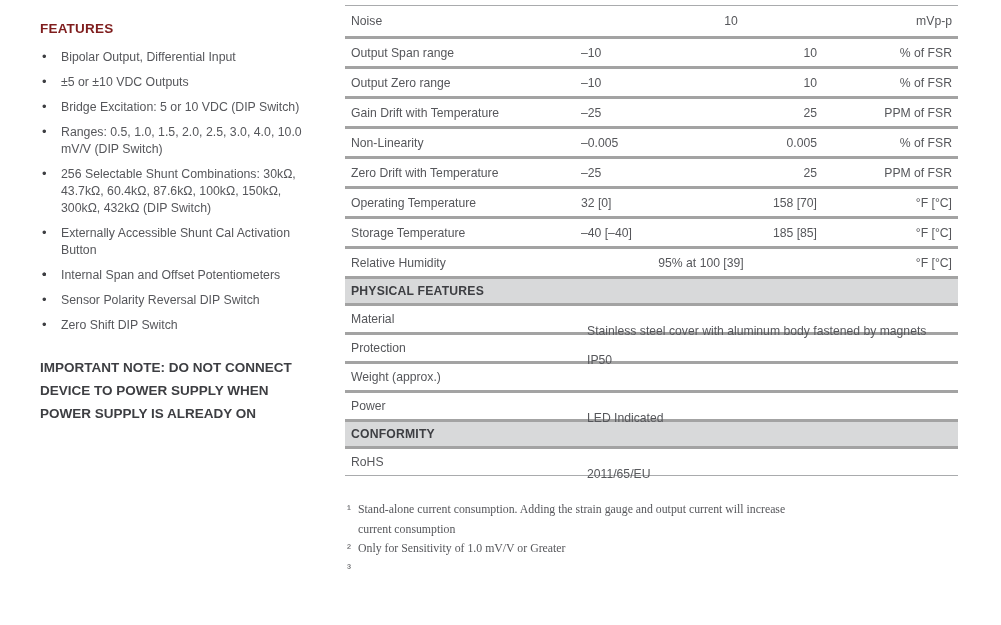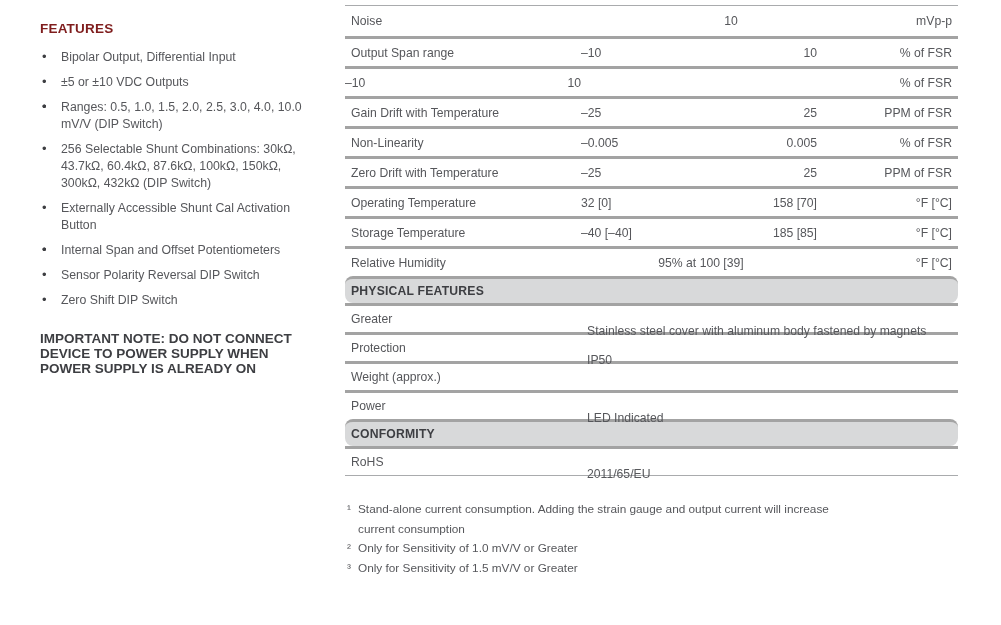--- a/index.html
+++ b/index.html
@@ -43,72 +43,72 @@
     position: absolute;
     left: 2px;
     top: -1px;
     font-size: 13px;
     color: #3d3e42;
   }
   .important-note {
     margin-top: 22px;
     font-size: 13.5px;
     font-weight: bold;
-    line-height: 15px;
+    line-height: 23px;
     color: #3d3e42;
     white-space: pre-line;
   }
 
   
   .spec {
     position: absolute;
     left: 345px;
     top: 5px;
     width: 613px;
     font-size: 12.2px;
     color: #56575b;
   }
   .spec-table { border-top: 1px solid #a9abad; border-bottom: 1px solid #a9abad; }
   .trow { display: flex; align-items: center; }
   .trow + .trow { border-top: 3px solid #a3a3a3; }
   .trow.r-spec { height: 30px; }
   .trow.r-kv { height: 29px; }
-  .trow.r-section { height: 27px; background: #d8d9da; border-radius: 8px; }
+  .trow.r-section { height: 27px; background: #d8d9da; }
   .c-param { width: 236px; padding-left: 6px; flex: none; }
   .c-min  { width: 100px; flex: none; text-align: left; }
   .c-typ  { width: 100px; flex: none; text-align: center; }
   .c-max  { width: 140px; flex: none; text-align: right; padding-right: 4px; }
   .c-merged { width: 240px; flex: none; text-align: center; }
   .c-units { flex: 1; text-align: right; padding-right: 6px; }
   .c-value { flex: 1; padding-left: 6px; white-space: nowrap; overflow: visible; margin-top: 23px; }
   .c-section-label {
     padding-left: 6px;
     font-weight: bold;
     font-size: 12.2px;
     color: #3d3e42;
     letter-spacing: 0.2px;
   }
 
   
   .footnotes { margin-top: 24px; margin-left: 2px; }
   .footnote { display: flex; font-size: 11.8px; line-height: 19.5px; color: #56575b; }
   .fn-marker { width: 11px; flex: none; }
-  .fn-text { white-space: pre-line; }
+  .fn-text { white-space: pre-line; font-family: Liberation Serif, serif; }
 </style>
 </head>
 <body>
 
 <div class="page">
 
   <aside class="left-col">
     <h2 class="features-heading">FEATURES</h2>
     <ul class="features-list" id="features-list">
         <li class="feature-item"><span class="dot">•</span><span>Bipolar Output, Differential Input</span></li>
         <li class="feature-item"><span class="dot">•</span><span>±5 or ±10 VDC Outputs</span></li>
-        <li class="feature-item"><span class="dot">•</span></li>
+        <li class="feature-item"><span class="dot">•</span><span>Bridge Excitation: 5 or 10 VDC (DIP Switch)</span></li>
         <li class="feature-item"><span class="dot">•</span><span>Ranges: 0.5, 1.0, 1.5, 2.0, 2.5, 3.0, 4.0, 10.0
 mV/V (DIP Switch)</span></li>
         <li class="feature-item"><span class="dot">•</span><span>256 Selectable Shunt Combinations: 30kΩ,
 43.7kΩ, 60.4kΩ, 87.6kΩ, 100kΩ, 150kΩ,
 300kΩ, 432kΩ (DIP Switch)</span></li>
         <li class="feature-item"><span class="dot">•</span><span>Externally Accessible Shunt Cal Activation
 Button</span></li>
         <li class="feature-item"><span class="dot">•</span></li>
         <li class="feature-item"><span class="dot">•</span><span>Internal Span and Offset Potentiometers</span></li>
         <li class="feature-item"><span class="dot">•</span><span>Sensor Polarity Reversal DIP Switch</span></li>
@@ -127,20 +127,21 @@
           <div class="c-typ">10</div>
           <div class="c-units">mVp-p</div>
         </div>
         <div class="trow r-spec">
           <div class="c-param">Output Span range</div>
           <div class="c-min">–10</div>
           <div class="c-max">10</div>
           <div class="c-units">% of FSR</div>
         </div>
         <div class="trow r-spec">
+          <div class="c-param">Output Zero range</div>
           <div class="c-min">–10</div>
           <div class="c-max">10</div>
           <div class="c-units">% of FSR</div>
         </div>
         <div class="trow r-spec">
           <div class="c-param">Gain Drift with Temperature</div>
           <div class="c-min">–25</div>
           <div class="c-max">25</div>
           <div class="c-units">PPM of FSR</div>
         </div>
@@ -170,21 +171,21 @@
         </div>
         <div class="trow r-spec">
           <div class="c-param">Relative Humidity</div>
           <div class="c-merged">95% at 100 [39]</div>
           <div class="c-units">°F [°C]</div>
         </div>
         <div class="trow r-section">
           <div class="c-section-label">PHYSICAL FEATURES</div>
         </div>
         <div class="trow r-kv">
-          <div class="c-param">Greater</div>
+          <div class="c-param">Material</div>
           <div class="c-value">Stainless steel cover with aluminum body fastened by magnets</div>
         </div>
         <div class="trow r-kv">
           <div class="c-param">Protection</div>
           <div class="c-value">IP50</div>
         </div>
         <div class="trow r-kv">
           <div class="c-param">Weight (approx.)</div>
         </div>
         <div class="trow r-kv">
@@ -204,18 +205,17 @@
           <span class="fn-marker">¹</span>
           <span class="fn-text">Stand-alone current consumption. Adding the strain gauge and output current will increase
 current consumption</span>
         </div>
         <div class="footnote">
           <span class="fn-marker">²</span>
           <span class="fn-text">Only for Sensitivity of 1.0 mV/V or Greater</span>
         </div>
         <div class="footnote">
           <span class="fn-marker">³</span>
-          <span class="fn-text">Only for Sensitivity of 1.5 mV/V or Greater</span>
         </div>
       </div>
   </section>
 
 </div>
 
 </body></html>

